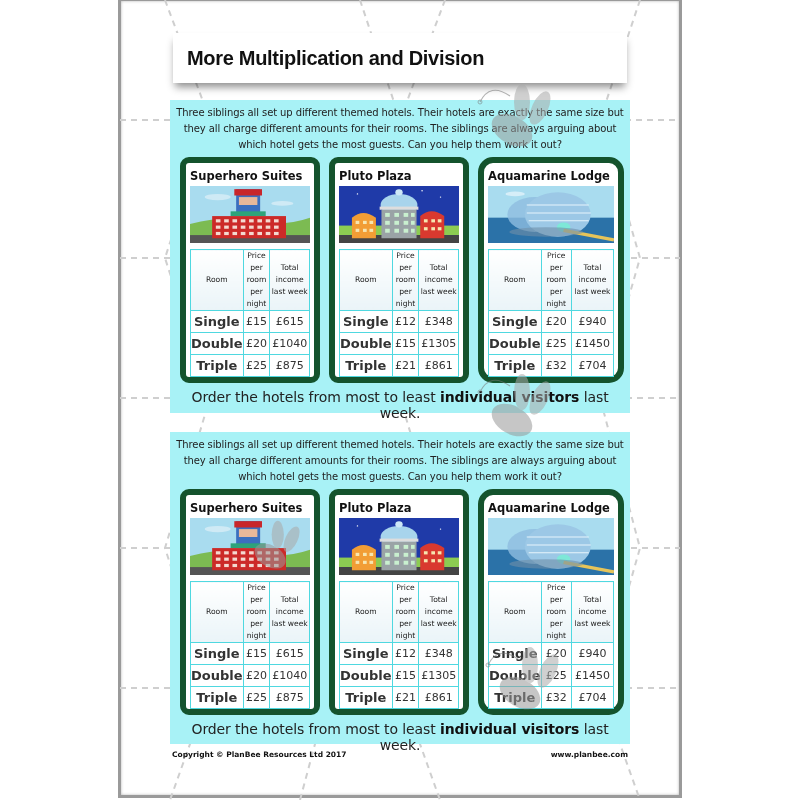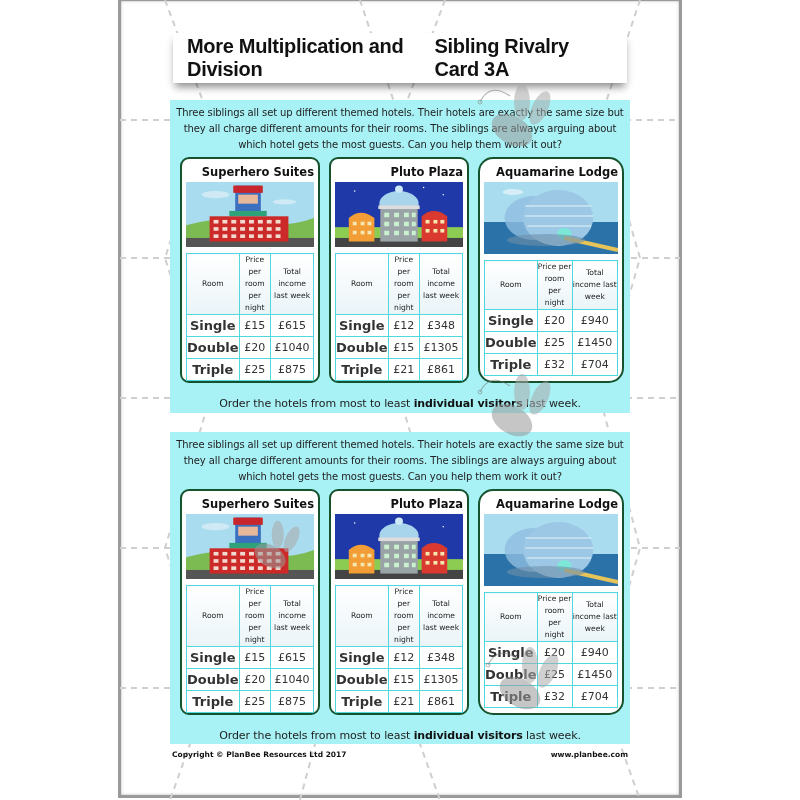--- a/index.html
+++ b/index.html
@@ -34,42 +34,42 @@
   .card.c1 { top: 100px; height: 313px; }
   .card.c2 { top: 432px; height: 312px; }
 
   .card .intro {
     text-align: center; font-size: 10px; line-height: 16px; color: #222;
     padding: 5px 4px 0 4px; letter-spacing: -0.1px;
   }
   .hotels { display: flex; justify-content: space-between; padding: 4px 6px 0 10px; }
   .hotel {
     width: 140px; height: 226px; background: #ffffff; border-radius: 9px;
-    border: 2px solid #14532d; padding: 4px 4px 0 4px;
-    display: flex; flex-direction: column; align-items: flex-end;
+    border: 6px solid #14532d; padding: 4px 4px 0 4px;
+    display: flex; flex-direction: column; align-items: flex-start;
   }
   .hotel.h3 { width: 146px; border-radius: 15px; }
   .hotel-name { font-size: 11.5px; font-weight: bold; color: #111; height: 18px; line-height: 18px; }
   .hotel-img { width: 100%; height: 72px; position: relative; overflow: hidden; margin-top: 1px; }
   .hotel-img svg { width: 100%; height: 100%; display: block; }
 
   table.rates {
     width: 100%; border-collapse: collapse; margin-top: 6px;
     font-size: 7.6px; color: #222;
   }
   table.rates th, table.rates td {
     border: 1px solid #4fd8e0; text-align: center; vertical-align: middle;
   }
   table.rates th { height: 46px; font-weight: normal; line-height: 12px; background: linear-gradient(#ffffff, #eaf4f8); }
   table.rates td { height: 22px; }
   table.rates td.room { font-size: 13px; font-weight: bold; color: #333; width: 34%; }
   table.rates td.val { font-size: 11px; color: #333; }
 
   .task {
-    text-align: center; font-size: 11px; color: #222; margin-top: 14px; letter-spacing: -0.1px;
+    text-align: center; font-size: 14px; color: #222; margin-top: 6px; letter-spacing: -0.1px;
   }
   .task b { font-weight: bold; color: #111; }
 
   .footer {
     position: absolute; top: 750px; left: 172px; width: 456px;
     display: flex; justify-content: space-between;
     font-size: 7.5px; font-weight: bold; color: #111;
   }
 
   .bee { position: absolute; pointer-events: none; opacity: 0.55; }
@@ -92,21 +92,20 @@
     <path d="M165 0 L 210 120 L 165 258 L 210 398 L 165 548 L 210 688 L 170 800"></path>
     <path d="M445 0 L 400 120 L 445 258 L 400 398 L 445 548 L 400 688 L 440 800"></path>
     <path d="M360 0 L 400 120"></path>
     <path d="M640 0 L 600 120 L 640 258 L 600 398 L 640 548 L 600 688 L 640 800"></path>
     <path d="M300 800 L 330 688"></path>
   </g>
 </svg>
 
 <div class="header">
   <span class="title">More Multiplication and Division</span>
-  <span class="title">Sibling Rivalry Card 3A</span>
 </div>
 
 <div class="card c1">
   <p class="intro">Three siblings all set up different themed hotels. Their hotels are exactly the same size but they all charge different amounts for their rooms. The siblings are always arguing about which hotel gets the most guests. Can you help them work it out?</p>
   <div class="hotels">
 
     <div class="hotel h1">
       <div class="hotel-name">Superhero Suites</div>
       <div class="hotel-img">
         <svg viewBox="0 0 130 72" preserveAspectRatio="none">

